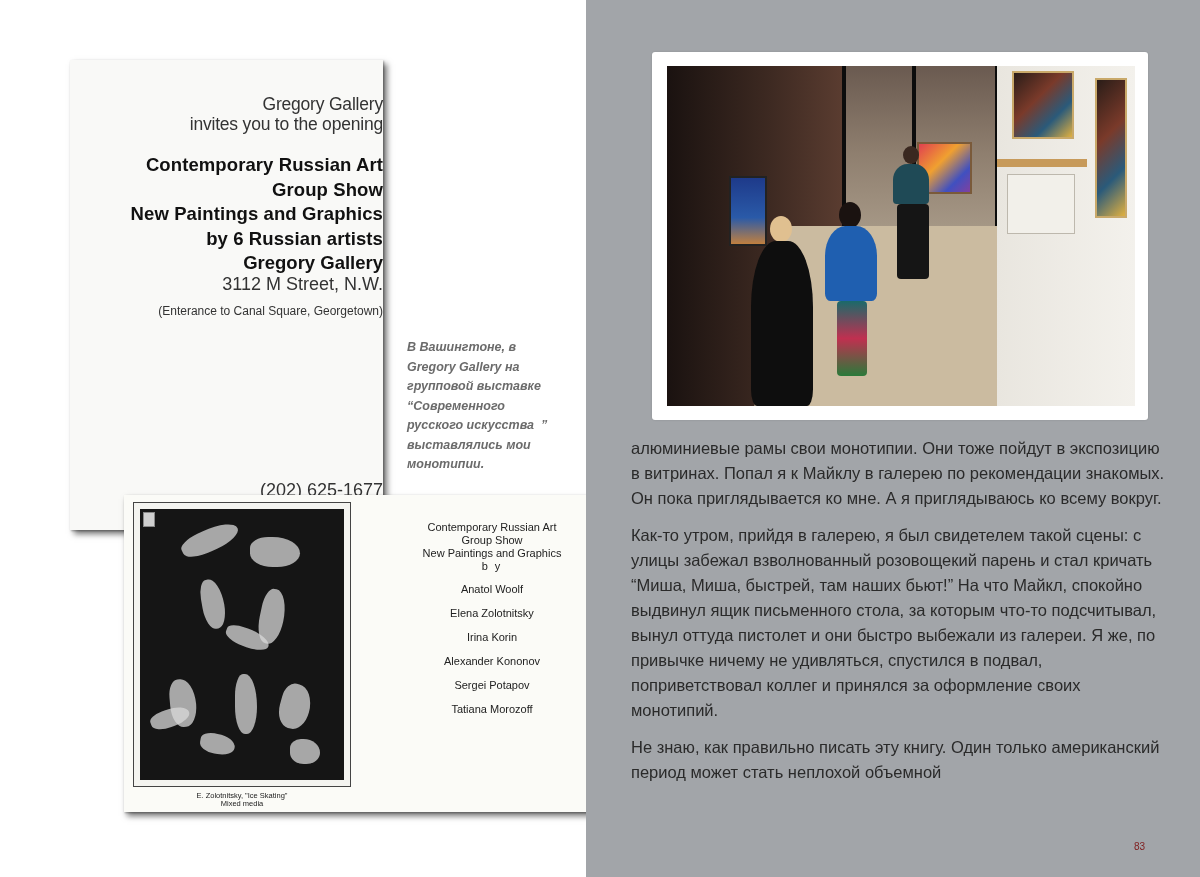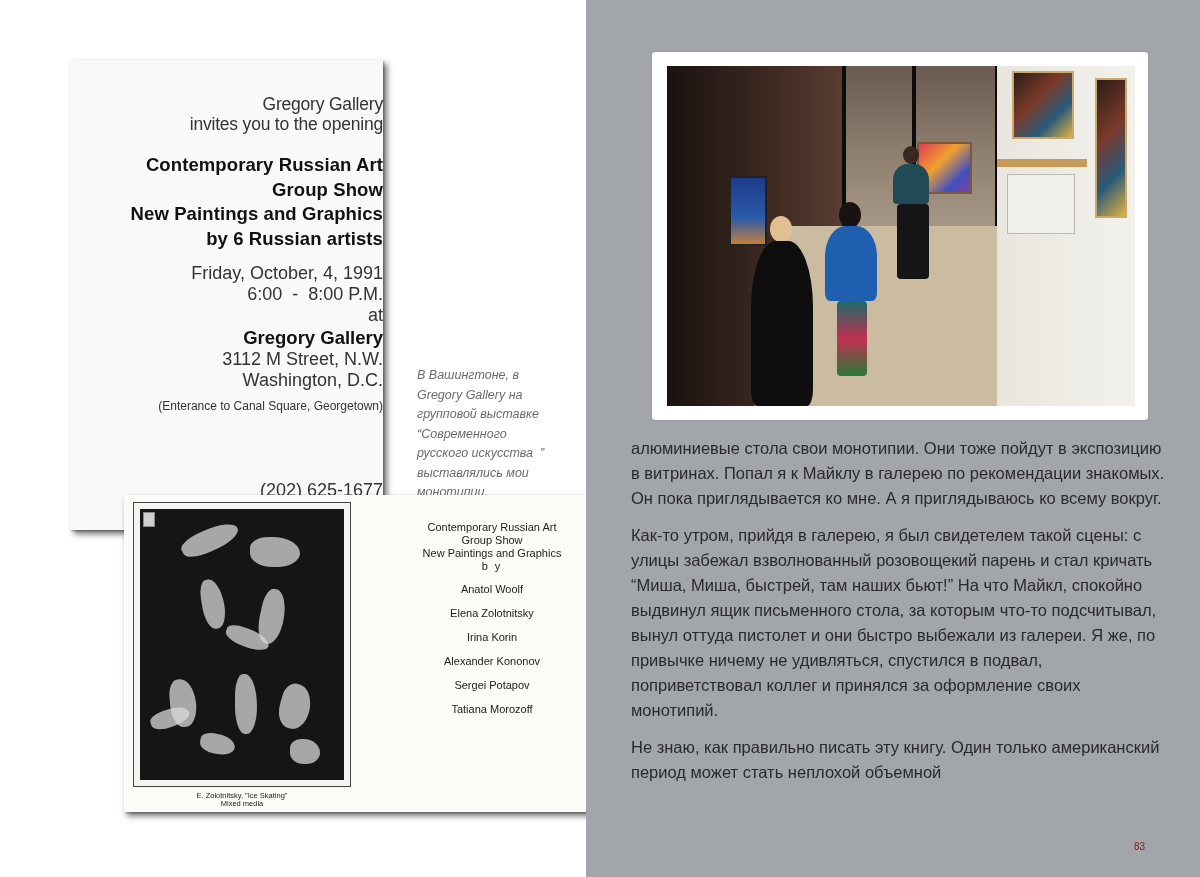--- a/index.html
+++ b/index.html
@@ -20,22 +20,22 @@
     .card1 .intro { margin-top: 34px; font-size: 17.5px; line-height: 20px; color: #333; letter-spacing: -0.2px; }
     .card1 .headline { margin-top: 19px; font-size: 18.5px; line-height: 24.5px; font-weight: bold; color: #111; letter-spacing: 0.1px; }
     .card1 .when { margin-top: 12px; font-size: 18px; line-height: 21px; color: #333; }
     .card1 .venue { font-size: 18.5px; line-height: 22px; font-weight: bold; color: #111; margin-top: 1px; }
     .card1 .addr { font-size: 18px; line-height: 20.5px; color: #333; }
     .card1 .entrance { margin-top: 9px; font-size: 12px; color: #333; }
     .card1 .phone { position: absolute; left: 0; right: 0; top: 420px; font-size: 18px; color: #333; }
 
     
     .caption {
-      position: absolute; left: 417px; top: 338px; width: 170px;
-      font-size: 12.5px; line-height: 19.5px; font-weight: normal; font-style: italic; color: #6b6b6b; margin-top: 28px;
+      position: absolute; left: 407px; top: 338px; width: 170px;
+      font-size: 12.5px; line-height: 19.5px; font-weight: bold; font-style: italic; color: #6b6b6b;
     }
 
     
     .card2 {
       position: absolute; left: 124px; top: 495px; width: 469px; height: 317px;
       background: #fbfbf7;
       box-shadow: 3px 4px 6px rgba(0,0,0,0.55), 1px 1px 2px rgba(0,0,0,0.3);
     }
     .artwork {
       position: absolute; left: 9px; top: 7px; width: 218px; height: 285px;
@@ -99,29 +99,23 @@
     <div class="intro">
       <div>Gregory Gallery</div>
       <div>invites you to the opening</div>
     </div>
     <div class="headline">
       <div>Contemporary Russian Art</div>
       <div>Group Show</div>
       <div>New Paintings and Graphics</div>
       <div>by 6 Russian artists</div>
     </div>
-    <div class="when">
-      <div>Friday, October, 4, 1991</div>
-      <div style="white-space: pre;">6:00  -  8:00 P.M.</div>
-      <div>at</div>
-    </div>
     <div class="venue">Gregory Gallery</div>
     <div class="addr">
       <div>3112 M Street, N.W.</div>
-      <div>Washington, D.C.</div>
     </div>
     <div class="entrance">(Enterance to Canal Square, Georgetown)</div>
     <div class="phone">(202) 625-1677</div>
   </div>
 
   <div class="caption">
     <div>В Вашингтоне, в</div>
     <div>Gregory Gallery на</div>
     <div>групповой выставке</div>
     <div>“Современного</div>
@@ -193,18 +187,18 @@
     <div class="head" style="left:172px; top:136px; width:22px; height:26px; background:#1a1210;"></div>
     <div class="person" style="left:158px; top:160px; width:52px; height:75px; background:#1f5fb0;"></div>
     <div class="person" style="left:170px; top:235px; width:30px; height:75px; background:linear-gradient(180deg,#1a6a6a,#c03050,#2a7a3a); border-radius:4px;"></div>
 
     <div class="head" style="left:103px; top:150px; width:22px; height:26px; background:#e0c090;"></div>
     <div class="person" style="left:84px; top:175px; width:62px; height:165px; background:#0e0e0e;"></div>
   </div>
 </div>
 
 <div class="body-text">
-  <p>алюминиевые стола свои монотипии. Они тоже пойдут в экспозицию в витринах. Попал я к Майклу в галерею по рекомендации знакомых. Он пока приглядывается ко мне. А я приглядываюсь ко всему вокруг.</p>
+  <p>алюминиевые рамы свои монотипии. Они тоже пойдут в экспозицию в витринах. Попал я к Майклу в галерею по рекомендации знакомых. Он пока приглядывается ко мне. А я приглядываюсь ко всему вокруг.</p>
   <p>Как-то утром, прийдя в галерею, я был свидетелем такой сцены: с улицы забежал взволнованный розовощекий парень и стал кричать “Миша, Миша, быстрей, там наших бьют!” На что Майкл, спокойно выдвинул ящик письменного стола, за которым что-то подсчитывал, вынул оттуда пистолет и они быстро выбежали из галереи. Я же, по привычке ничему не удивляться, спустился в подвал, поприветствовал коллег и принялся за оформление своих монотипий.</p>
   <p>Не знаю, как правильно писать эту книгу. Один только американский период может стать неплохой объемной</p>
 </div>
 
 <div class="page-number">83</div>
 
 </body></html>

